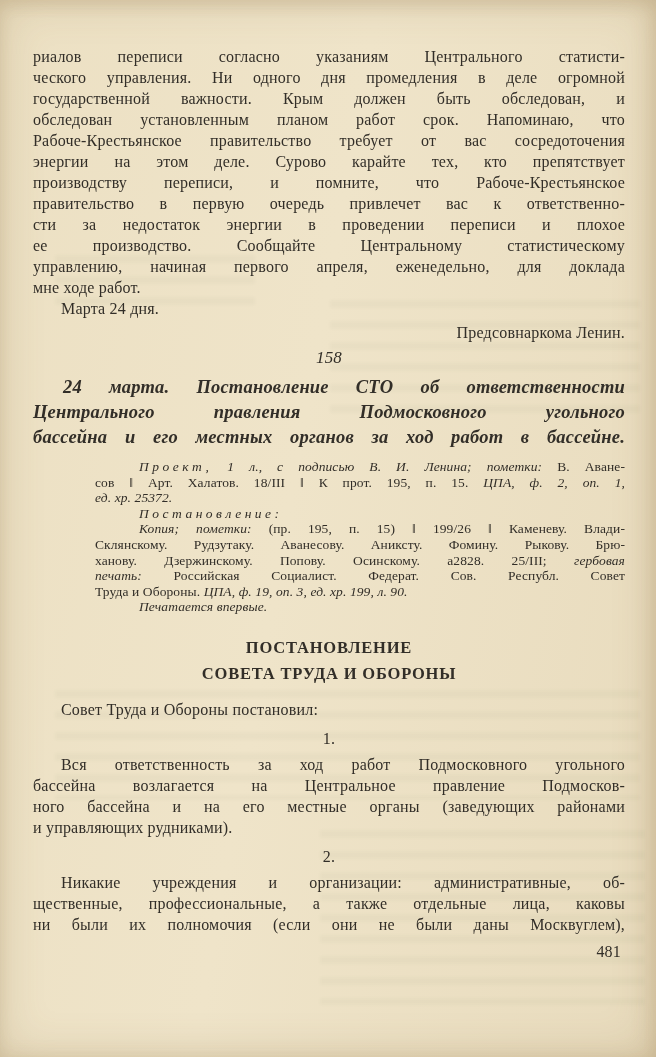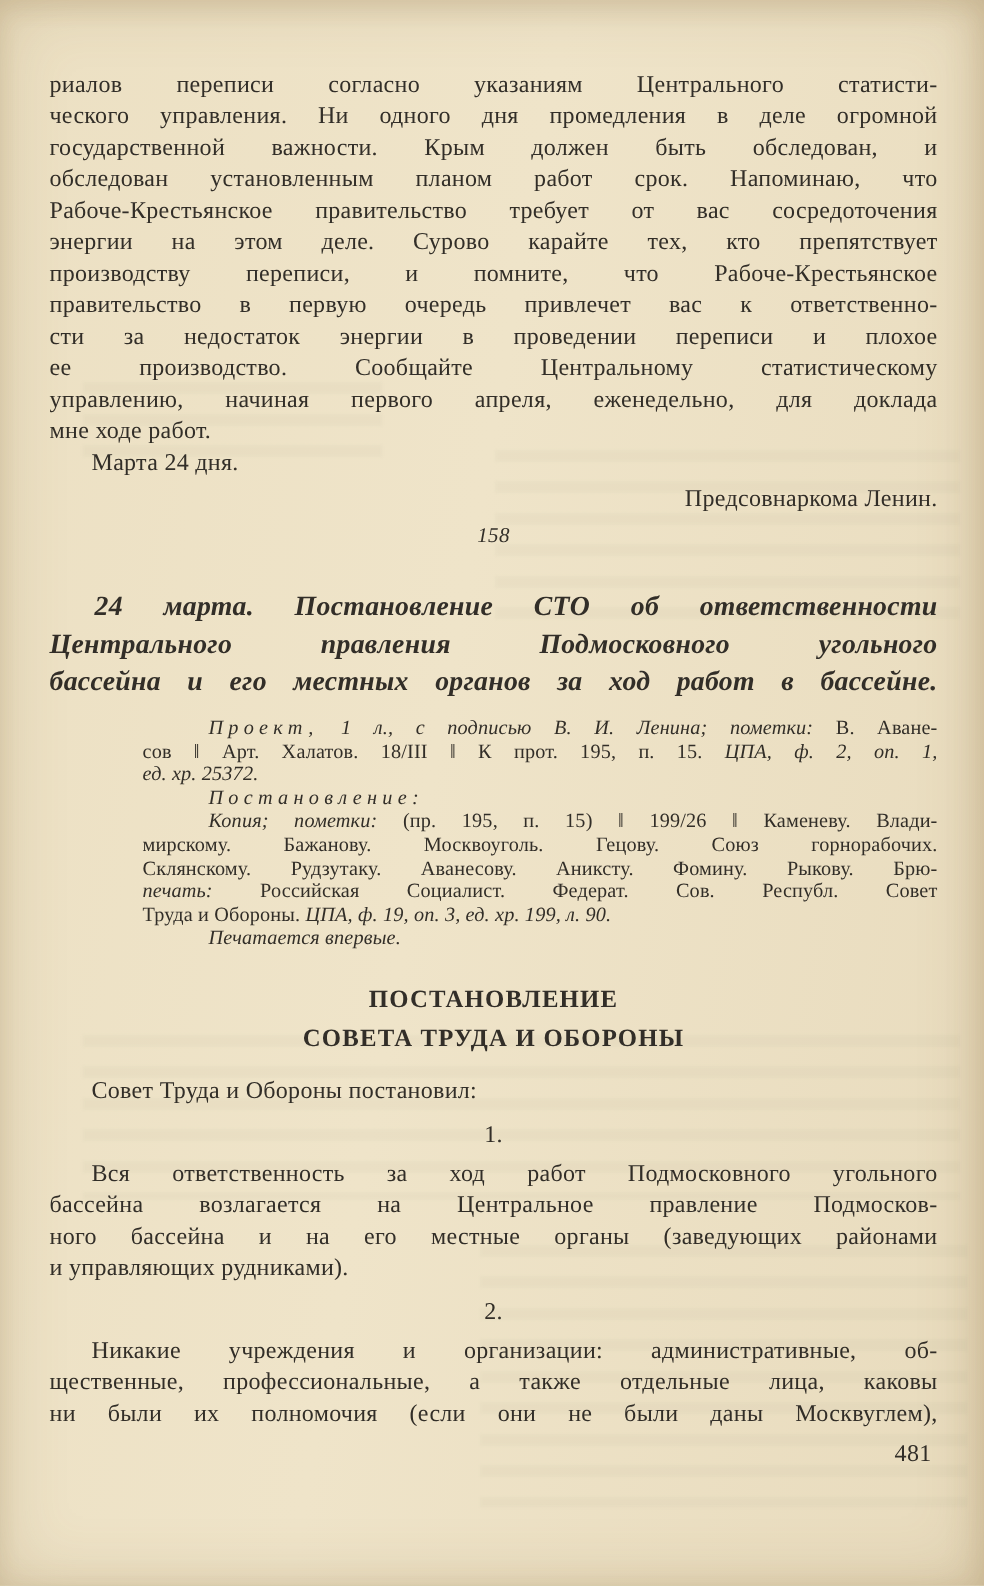--- a/index.html
+++ b/index.html
@@ -31,21 +31,21 @@
   }
   .ln{text-align:justify;text-align-last:justify;}
   .ln.nj{text-align:justify;text-align-last:left;}
   .ln.ind{text-indent:28px;}
   .i{font-style:italic;}
   .sp{font-style:italic;letter-spacing:3.5px;}
 
   .date-line{text-indent:28px;}
   .sig{text-align:right;margin-top:3px;}
   .sig-block{text-align:right;margin-top:5px;}
-  .doc-number{font-style:italic;font-size:14px;text-align:center;margin:4px 0 25px;}
+  .doc-number{font-style:italic;font-size:17px;text-align:center;margin:4px 0 7px;}
   .iheading{font-style:italic;font-weight:bold;font-size:18.5px;line-height:25px;margin-bottom:9px;}
   .iheading .ln.ind{text-indent:30px;}
   .small{margin-left:62px;font-size:13.5px;line-height:15.6px;letter-spacing:.1px;}
   .small .ln.ind{text-indent:44px;}
   .decree-heading{text-align:center;font-weight:bold;font-size:16.5px;line-height:26px;letter-spacing:.8px;margin-top:20px;}
   .decree-intro{margin-top:12px;text-indent:28px;}
   .sec-num{text-align:center;margin:8px 0 5px;}
   .page-num{text-align:right;margin-top:6px;padding-right:4px;}
 </style>
 </head>
@@ -87,22 +87,22 @@
         <div class="ln"><span>Центрального правления Подмосковного угольного</span></div>
         <div class="ln"><span>бассейна и его местных органов за ход работ в бассейне.</span></div>
       </div>
 
     <div class="small">
         <div class="ln ind"><span class="sp">Проект,</span><span class="i"> 1 л., с подписью В. И. Ленина; пометки: </span><span>В. Аване-</span></div>
         <div class="ln"><span>сов ‖ Арт. Халатов. 18/III ‖ К прот. 195, п. 15. </span><span class="i">ЦПА, ф. 2, оп. 1,</span></div>
         <div class="ln nj"><span class="i">ед. хр. 25372.</span></div>
         <div class="ln nj ind"><span class="sp">Постановление:</span></div>
         <div class="ln ind"><span class="i">Копия; пометки: </span><span>(пр. 195, п. 15) ‖ 199/26 ‖ Каменеву. Влади-</span></div>
-        <div class="ln"><span>мирскому. Бажанову. Москвоуголь. Гецову. Союз горнорабочих.</span></div>
         <div class="ln"><span>Склянскому. Рудзутаку. Аванесову. Аниксту. Фомину. Рыкову. Брю-</span></div>
+        <div class="ln"><span>ханову. Дзержинскому. Попову. Осинскому. а2828. 25/III; </span><span class="i">гербовая</span></div>
         <div class="ln"><span class="i">печать: </span><span>Российская Социалист. Федерат. Сов. Республ. Совет</span></div>
         <div class="ln nj"><span>Труда и Обороны. </span><span class="i">ЦПА, ф. 19, оп. 3, ед. хр. 199, л. 90.</span></div>
         <div class="ln nj ind"><span class="i">Печатается впервые.</span></div>
       </div>
 
     <div class="decree-heading">
       <div>ПОСТАНОВЛЕНИЕ</div>
       <div>СОВЕТА ТРУДА И ОБОРОНЫ</div>
     </div>
 

